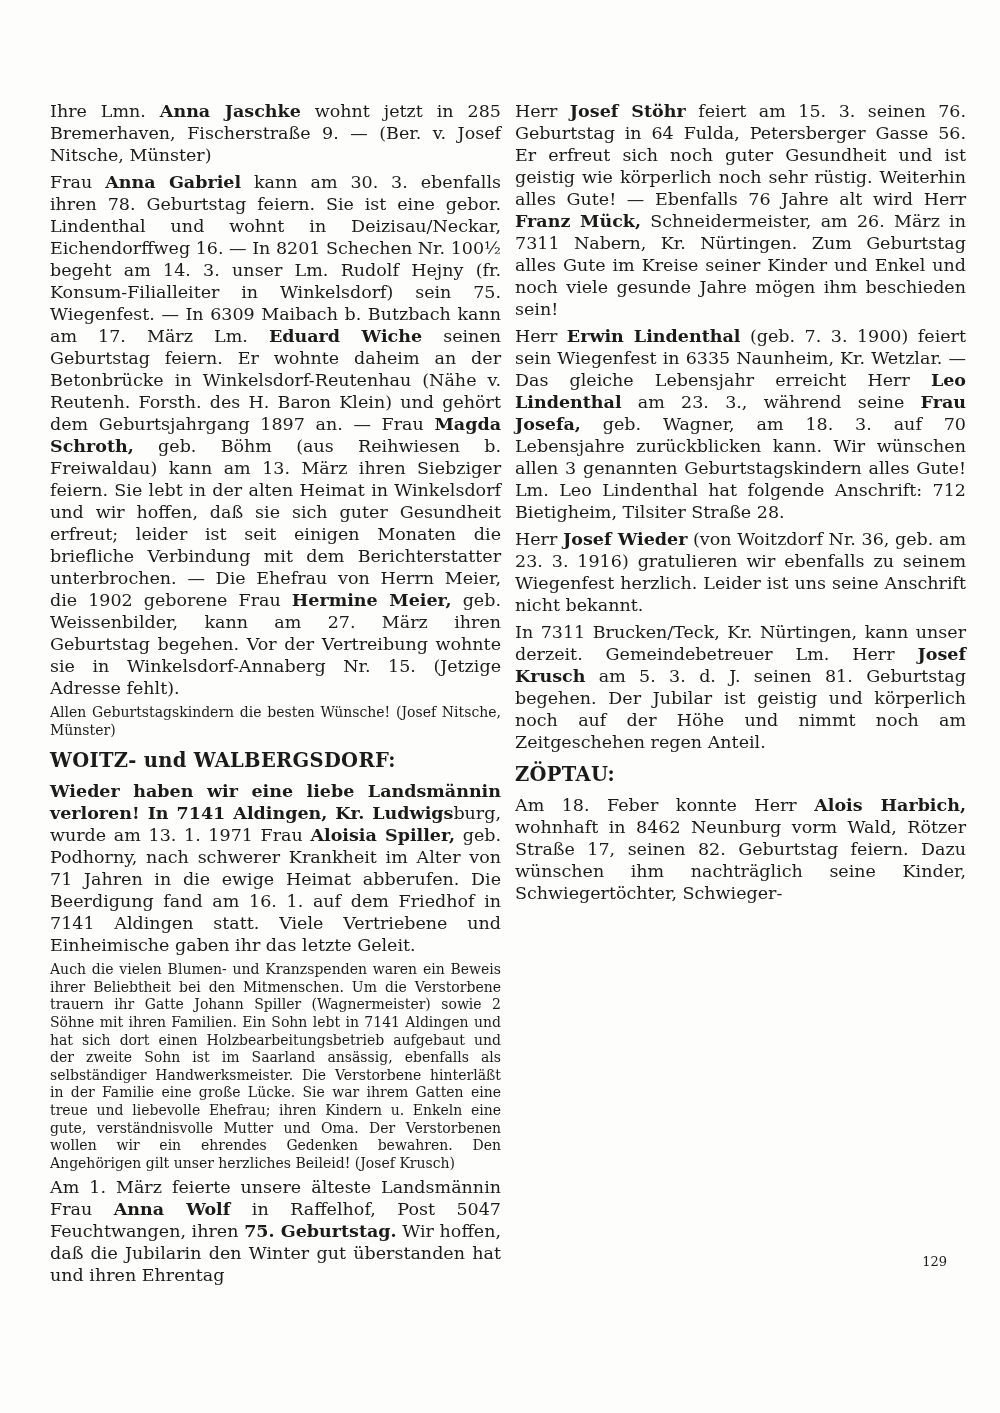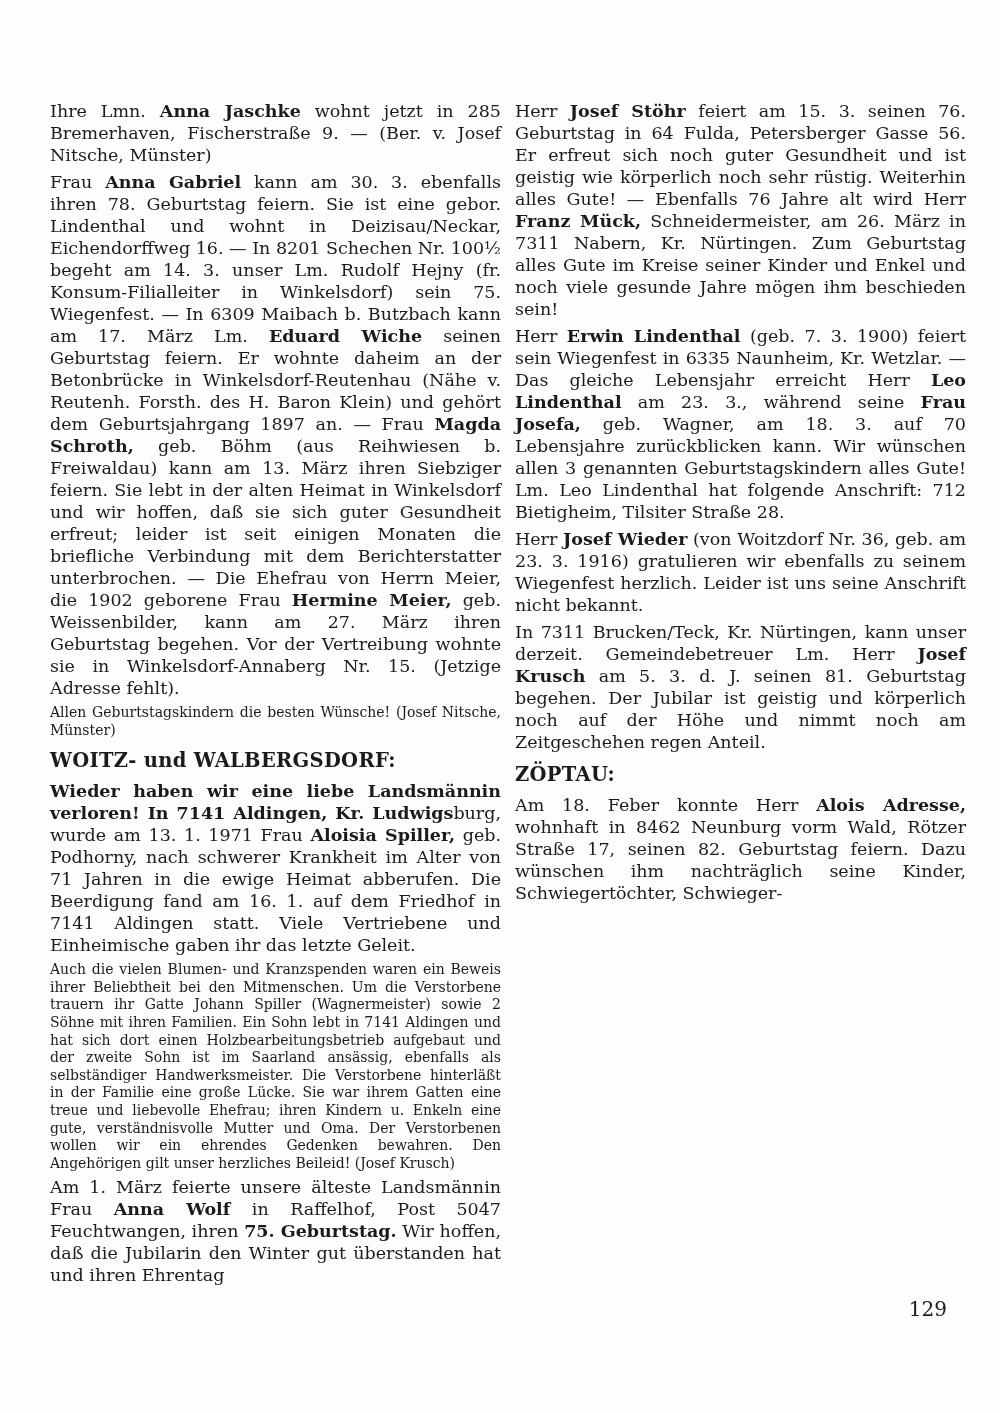--- a/index.html
+++ b/index.html
@@ -46,23 +46,23 @@
   h2.heading {
     margin: 10px 0 7px 0;
     font-size: 19.5px;
     line-height: 24px;
     font-weight: bold;
     letter-spacing: 0.3px;
   }
   b { font-weight: bold; }
   .page-number {
     position: absolute;
-    top: 1298px;
+    top: 1251px;
     right: 53px;
-    font-size: 20px;
+    font-size: 13px;
     line-height: 22px;
   }
 </style>
 </head>
 <body>
 
 <div class="page">
   <div class="columns">
     <div class="col">
         <p class="body"><span>Ihre Lmn. </span><b>Anna Jaschke</b><span> wohnt jetzt in 285 Bremerhaven, Fischerstraße 9. — (Ber. v. Josef Nitsche, Münster)</span></p>
@@ -72,17 +72,17 @@
         <p class="body"><b>Wieder haben wir eine liebe Landsmännin verloren! In 7141 Aldingen, Kr. Ludwigs­</b><span>burg, wurde am 13. 1. 1971 Frau </span><b>Aloisia Spiller,</b><span> geb. Podhorny, nach schwerer Krankheit im Alter von 71 Jahren in die ewige Heimat abberufen. Die Beerdigung fand am 16. 1. auf dem Friedhof in 7141 Aldingen statt. Viele Vertriebene und Einheimische gaben ihr das letzte Geleit.</span></p>
         <p class="note"><span>Auch die vielen Blumen- und Kranzspenden waren ein Beweis ihrer Beliebtheit bei den Mitmenschen. Um die Verstorbene trauern ihr Gatte Johann Spiller (Wagnermeister) sowie 2 Söhne mit ihren Familien. Ein Sohn lebt in 7141 Aldingen und hat sich dort einen Holzbearbeitungsbetrieb aufgebaut und der zweite Sohn ist im Saarland ansässig, ebenfalls als selbständiger Handwerksmeister. Die Verstorbene hinterläßt in der Familie eine große Lücke. Sie war ihrem Gatten eine treue und liebevolle Ehefrau; ihren Kindern u. Enkeln eine gute, verständnisvolle Mutter und Oma. Der Verstorbenen wollen wir ein ehrendes Gedenken bewahren. Den Angehörigen gilt unser herzliches Beileid! (Josef Krusch)</span></p>
         <p class="body"><span>Am 1. März feierte unsere älteste Landsmännin Frau </span><b>Anna Wolf</b><span> in Raffelhof, Post 5047 Feuchtwangen, ihren </span><b>75. Geburtstag.</b><span> Wir hoffen, daß die Jubilarin den Winter gut überstanden hat und ihren Ehrentag</span></p>
       </div>
     <div class="col">
         <p class="body"><span>Herr </span><b>Josef Stöhr</b><span> feiert am 15. 3. seinen 76. Geburtstag in 64 Fulda, Petersberger Gasse 56. Er erfreut sich noch guter Gesundheit und ist geistig wie körperlich noch sehr rüstig. Weiterhin alles Gute! — Ebenfalls 76 Jahre alt wird Herr </span><b>Franz Mück,</b><span> Schneidermeister, am 26. März in 7311 Nabern, Kr. Nürtingen. Zum Geburtstag alles Gute im Kreise seiner Kinder und Enkel und noch viele gesunde Jahre mögen ihm beschieden sein!</span></p>
         <p class="body"><span>Herr </span><b>Erwin Lindenthal</b><span> (geb. 7. 3. 1900) feiert sein Wiegenfest in 6335 Naunheim, Kr. Wetzlar. — Das gleiche Lebensjahr erreicht Herr </span><b>Leo Lindenthal</b><span> am 23. 3., während seine </span><b>Frau Josefa,</b><span> geb. Wagner, am 18. 3. auf 70 Lebensjahre zurückblicken kann. Wir wünschen allen 3 genannten Geburtstagskindern alles Gute! Lm. Leo Lindenthal hat folgende Anschrift: 712 Bietigheim, Tilsiter Straße 28.</span></p>
         <p class="body"><span>Herr </span><b>Josef Wieder</b><span> (von Woitzdorf Nr. 36, geb. am 23. 3. 1916) gratulieren wir ebenfalls zu seinem Wiegenfest herzlich. Leider ist uns seine Anschrift nicht bekannt.</span></p>
         <p class="body"><span>In 7311 Brucken/Teck, Kr. Nürtingen, kann unser derzeit. Gemeindebetreuer Lm. Herr </span><b>Josef Krusch</b><span> am 5. 3. d. J. seinen 81. Geburtstag begehen. Der Jubilar ist geistig und körperlich noch auf der Höhe und nimmt noch am Zeitgeschehen regen Anteil.</span></p>
         <h2 class="heading"><span>ZÖPTAU:</span></h2>
-        <p class="body"><span>Am 18. Feber konnte Herr </span><b>Alois Adresse,</b><span> wohnhaft in 8462 Neunburg vorm Wald, Rötzer Straße 17, seinen 82. Geburtstag feiern. Dazu wünschen ihm nachträglich seine Kinder, Schwiegertöchter, Schwieger-</span></p>
+        <p class="body"><span>Am 18. Feber konnte Herr </span><b>Alois Harbich,</b><span> wohnhaft in 8462 Neunburg vorm Wald, Rötzer Straße 17, seinen 82. Geburtstag feiern. Dazu wünschen ihm nachträglich seine Kinder, Schwiegertöchter, Schwieger-</span></p>
       </div>
   </div>
   <div class="page-number">129</div>
 </div>
 
 </body></html>

